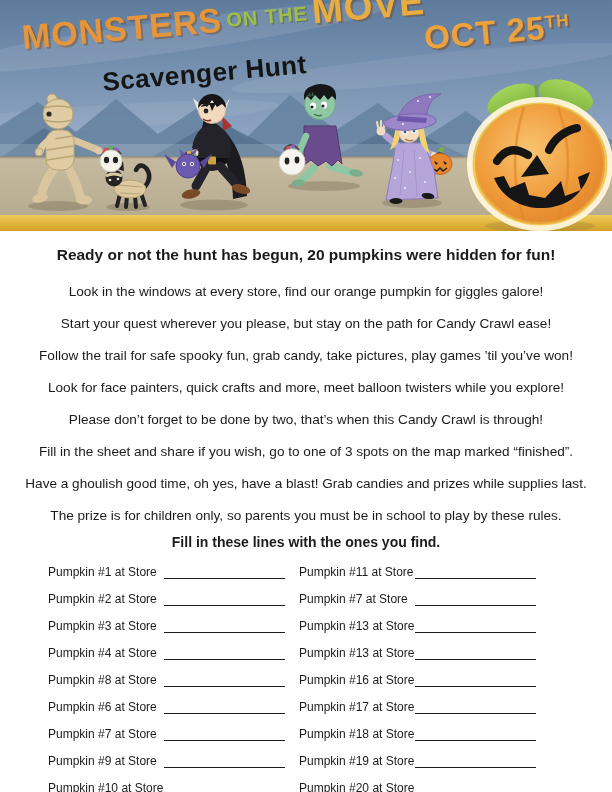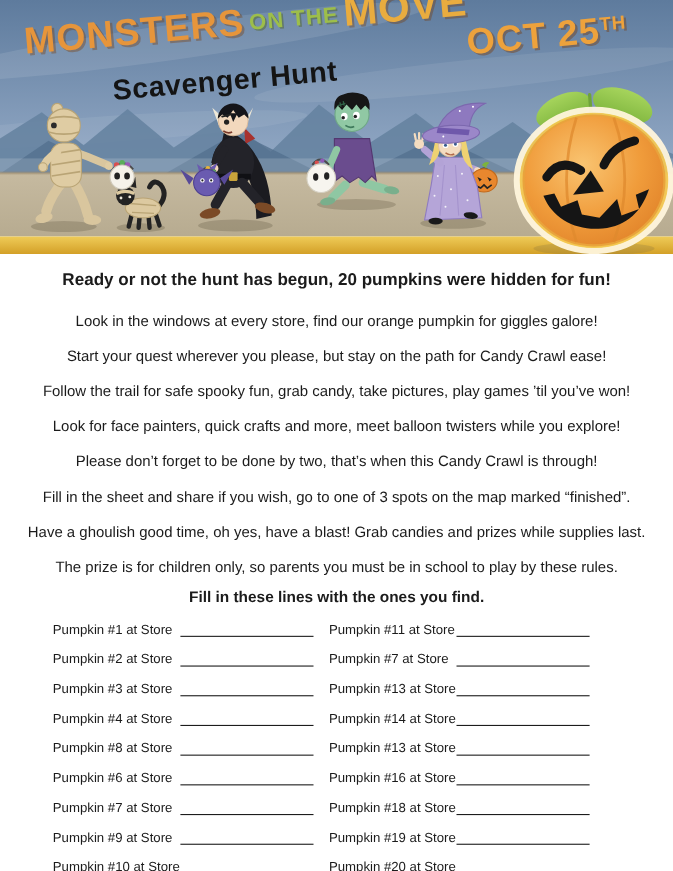--- a/index.html
+++ b/index.html
@@ -325,29 +325,29 @@
           </div>
         <div class="frow">
             <span class="flbl">Pumpkin #7 at Store</span>
             <span class="fblank"></span>
           </div>
         <div class="frow">
             <span class="flbl">Pumpkin #13 at Store</span>
             <span class="fblank"></span>
           </div>
         <div class="frow">
-            <span class="flbl">Pumpkin #14 at Store</span>
-            <span class="fblank"></span>
-          </div>
-        <div class="frow">
             <span class="flbl">Pumpkin #13 at Store</span>
             <span class="fblank"></span>
           </div>
         <div class="frow">
             <span class="flbl">Pumpkin #16 at Store</span>
+            <span class="fblank"></span>
+          </div>
+        <div class="frow">
+            <span class="flbl">Pumpkin #17 at Store</span>
             <span class="fblank"></span>
           </div>
         <div class="frow">
             <span class="flbl">Pumpkin #18 at Store</span>
             <span class="fblank"></span>
           </div>
         <div class="frow">
             <span class="flbl">Pumpkin #19 at Store</span>
             <span class="fblank"></span>
           </div>

